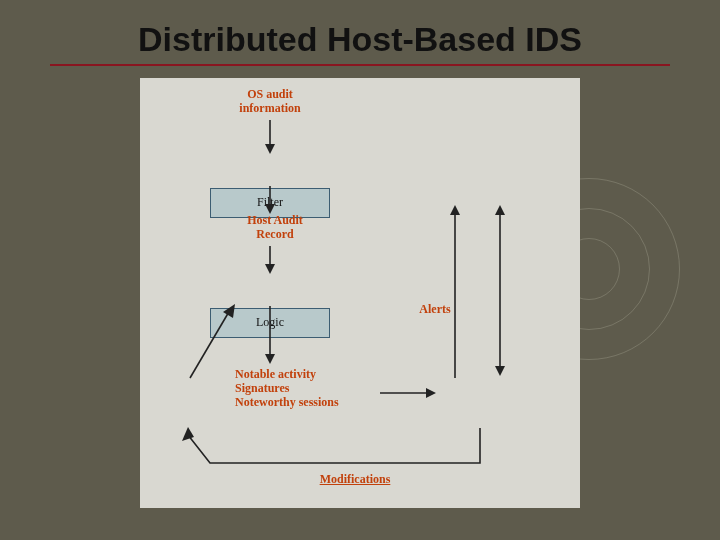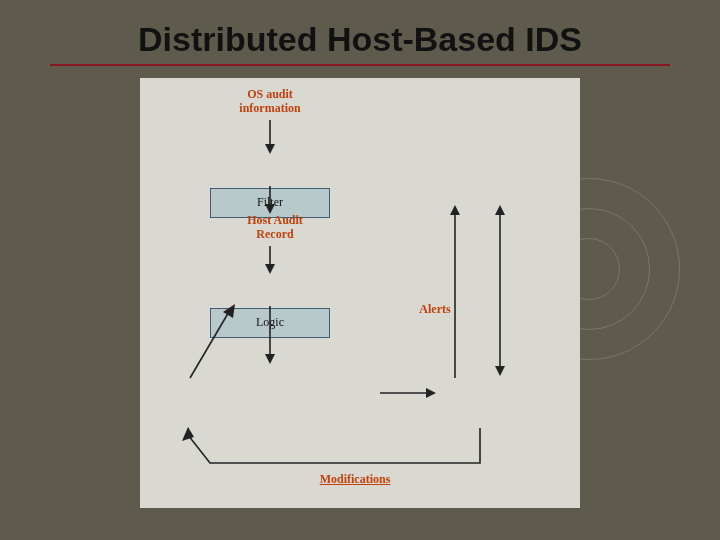--- a/index.html
+++ b/index.html
@@ -73,20 +73,21 @@
       <line x1="5" y1="10" x2="5" y2="175"></line>
       <polygon class="head" points="0,12 10,12 5,2"></polygon>
     </svg>
 
     <svg class="arrow" style="left:355px;top:125px;width:20px;height:175px;">
       <line x1="5" y1="10" x2="5" y2="165"></line>
       <polygon class="head" points="0,12 10,12 5,2"></polygon>
       <polygon class="head" points="0,163 10,163 5,173"></polygon>
     </svg>
 
+    <div class="txt left" style="left:95px;top:290px;width:150px;">Notable activity<br>Signatures<br>Noteworthy sessions</div>
 
 
     <svg class="arrow" style="left:45px;top:220px;width:60px;height:85px;">
       <line x1="5" y1="80" x2="45" y2="12"></line>
       <polygon class="head" points="38,14 48,20 50,6"></polygon>
     </svg>
 
     <svg class="arrow" style="left:240px;top:307px;width:60px;height:20px;">
       <line x1="0" y1="8" x2="48" y2="8"></line>
       <polygon class="head" points="46,3 46,13 56,8"></polygon>

